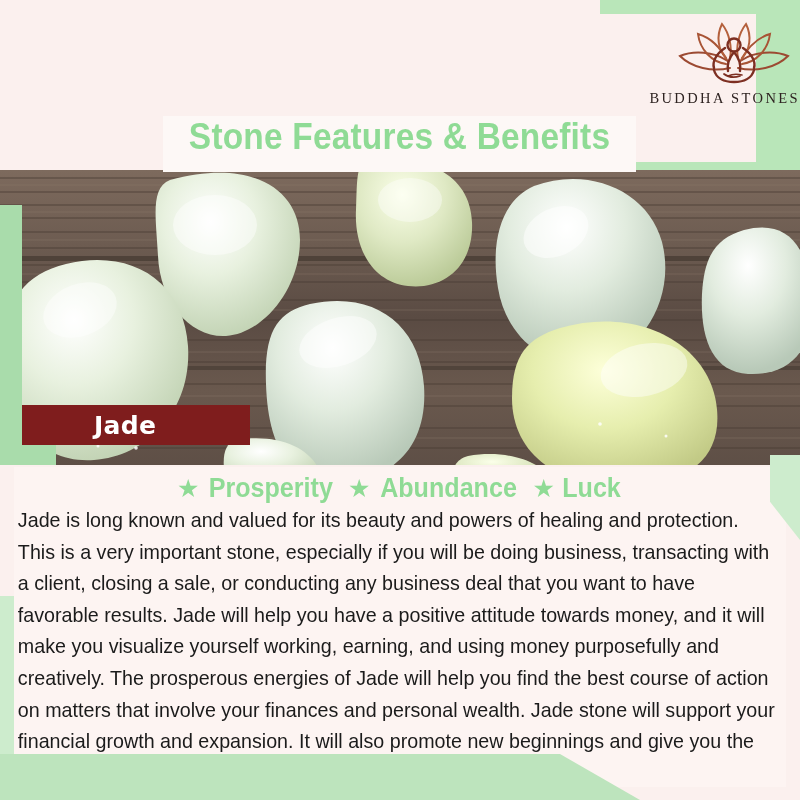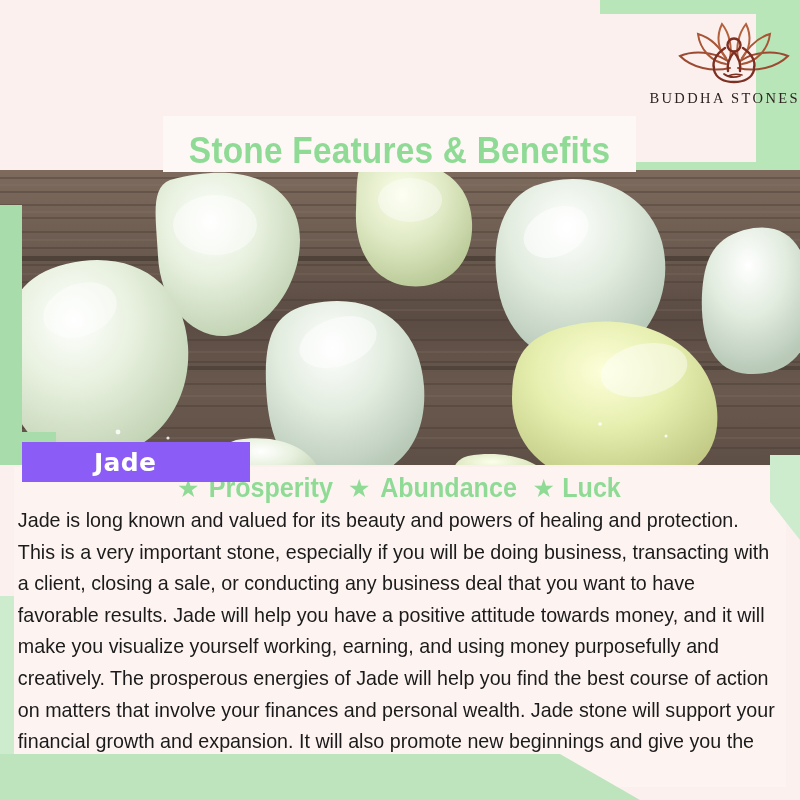--- a/index.html
+++ b/index.html
@@ -54,21 +54,21 @@
   .logo-text {
     font-family:"Liberation Serif", serif;
     font-size:14.5px; letter-spacing:2.4px; color:#2e2321;
     margin-top:4px;
   }
 
   
   .title-banner {
     position:absolute; top:116px; left:163px; width:473px; height:56px;
     background:#fdf8f6; z-index:5;
-    display:flex; align-items:flex-end; justify-content:center;
+    display:flex; align-items:flex-start; justify-content:center;
   }
   .title-text {
     font-family:"Liberation Sans Narrow","Liberation Sans", sans-serif;
     font-weight:bold;
     font-size:36px;
     color:#8fdb95;
     letter-spacing:0.2px;
     transform:scaleX(0.93);
     white-space:nowrap;
   }
@@ -76,22 +76,22 @@
   
   .photo {
     position:absolute; top:170px; left:0; width:800px; height:295px;
     overflow:hidden; z-index:3;
     background:#6a5a50;
   }
   .photo svg { display:block; width:800px; height:295px; }
 
   
   .jade-label {
-    position:absolute; top:442px; left:22px; width:228px; height:40px;
-    background:#8b5cf6; z-index:7;
+    position:absolute; top:405px; left:22px; width:228px; height:40px;
+    background:#7f1d1d; z-index:7;
     display:flex; align-items:center;
   }
   .jade-text {
     font-family:"DejaVu Sans", sans-serif;
     font-weight:bold; font-size:25px; color:#ffffff;
     margin-left:72px; letter-spacing:0.3px;
   }
 
   
   .content {

